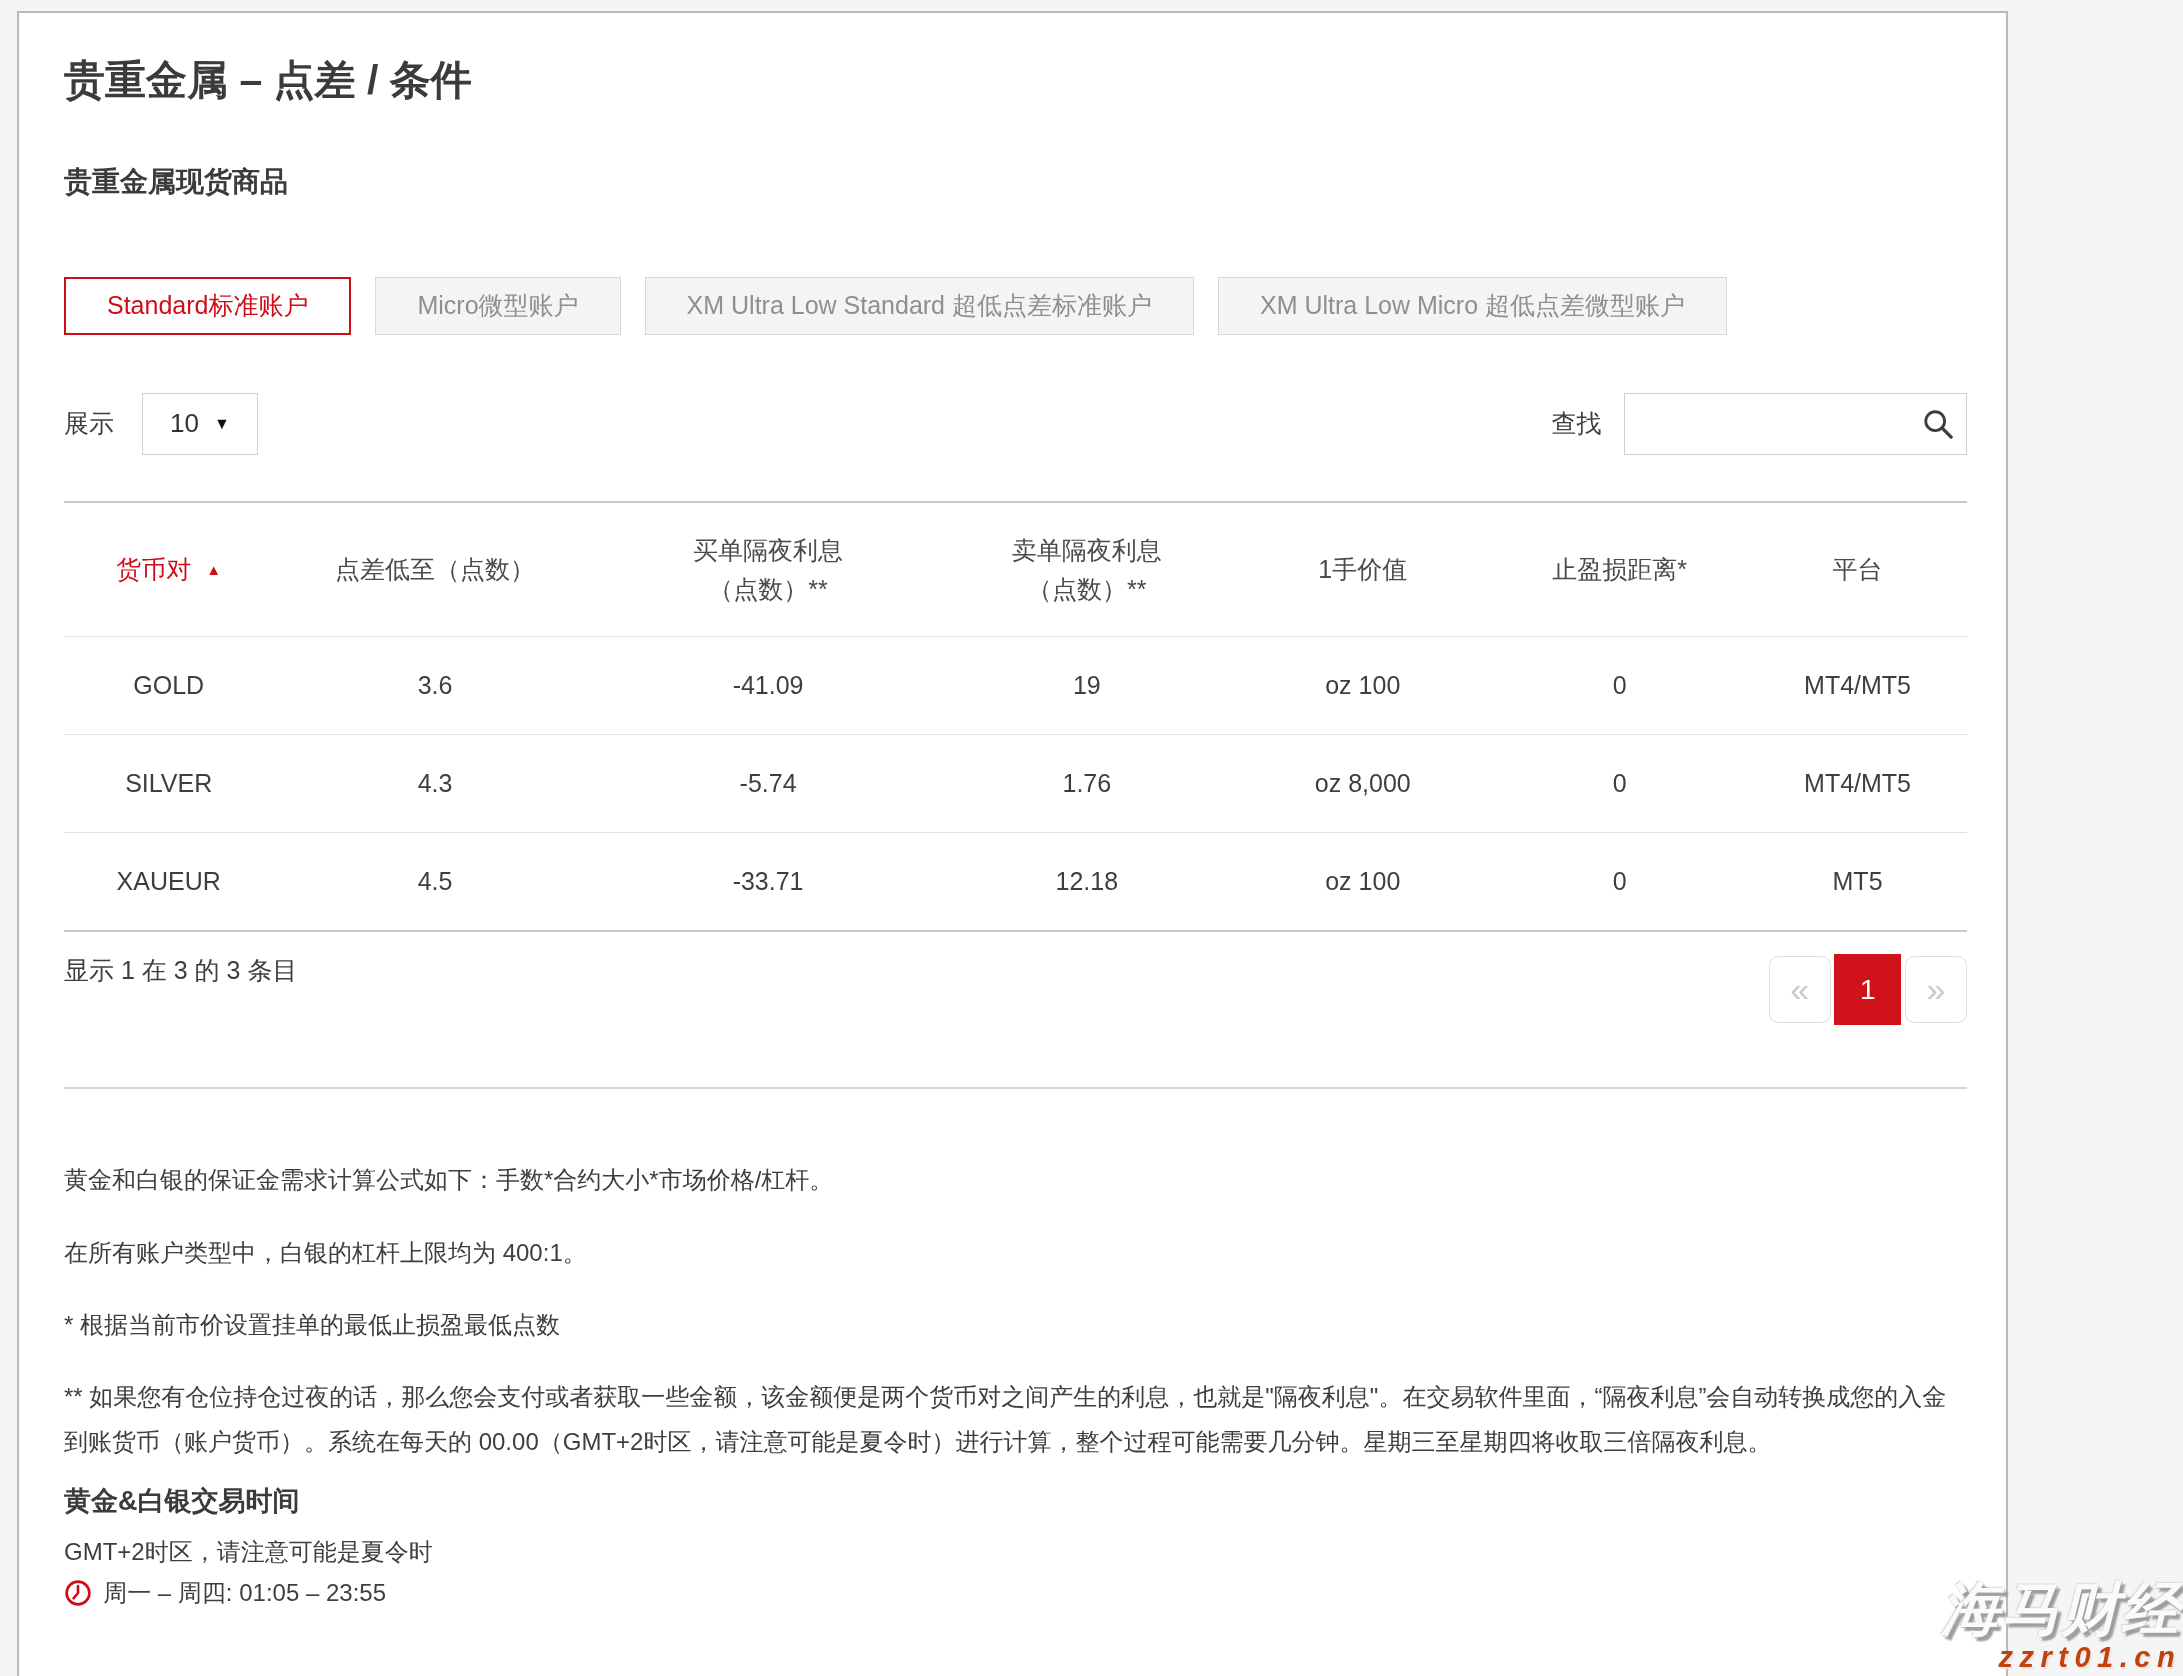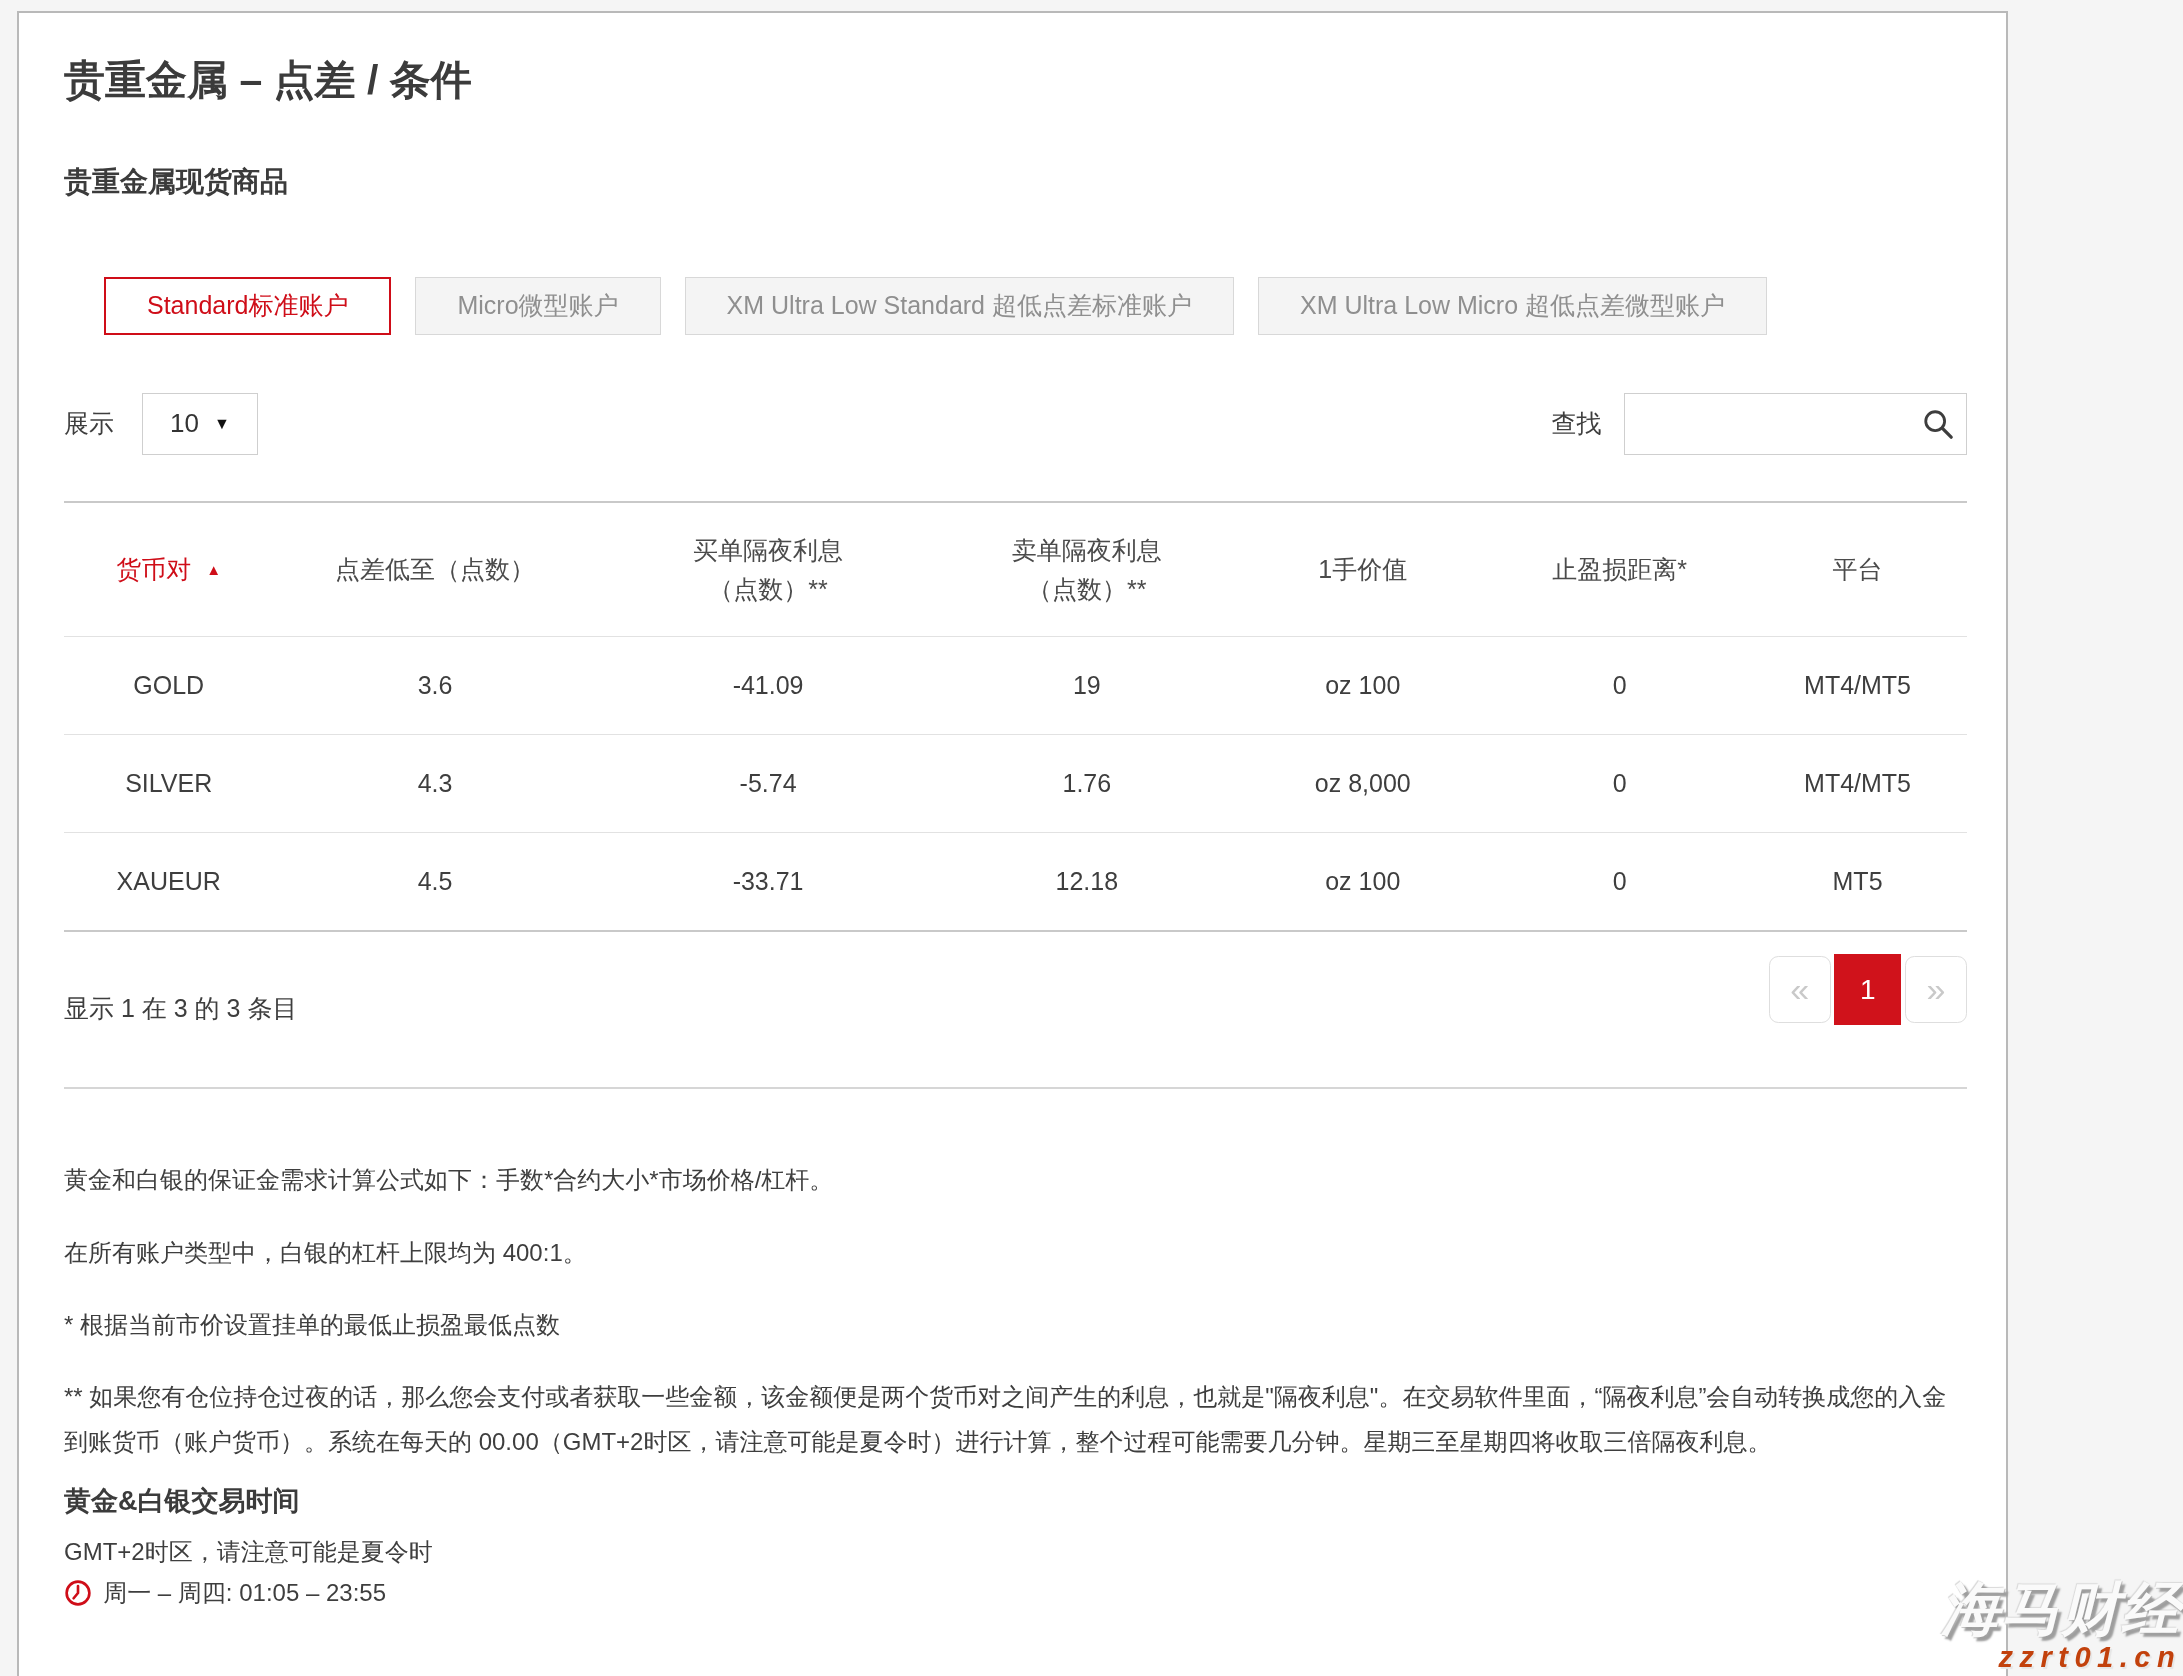--- a/index.html
+++ b/index.html
@@ -30,21 +30,20 @@
     margin-top: 52px;
     font-size: 28px;
     font-weight: bold;
     color: #3b3b3b;
     line-height: 1.4;
   }
   .tabs {
     margin-top: 76px;
     display: flex;
     gap: 24px;
-    margin-left: 40px;
   }
   .tab {
     height: 58px;
     display: inline-flex;
     align-items: center;
     padding: 0 41px;
     font-size: 25px;
     background: #f4f4f4;
     border: 0.9px solid #d8d8d8;
     color: #8f8f8f;
@@ -114,21 +113,21 @@
     font-size: 25px;
     color: #3e3e3e;
     text-align: center;
     vertical-align: middle;
     border-top: 1.9px solid #e2e2e2;
   }
   table.data-table tr.row:first-child td { border-top: none; }
   .table-footer {
     margin-top: 22.4px;
     display: flex;
-    align-items: flex-end;
+    align-items: flex-start;
     gap: 23px;
   }
   .summary { font-size: 25px; color: #3e3e3e; }
   .pager { margin-left: auto; display: flex; align-items: center; gap: 3.7px; }
   .pager .nav-btn {
     width: 62px; height: 67px;
     background: #fff;
     border: 1.9px solid #dedede;
     border-radius: 9.3px;
     color: #c9c9c9;

